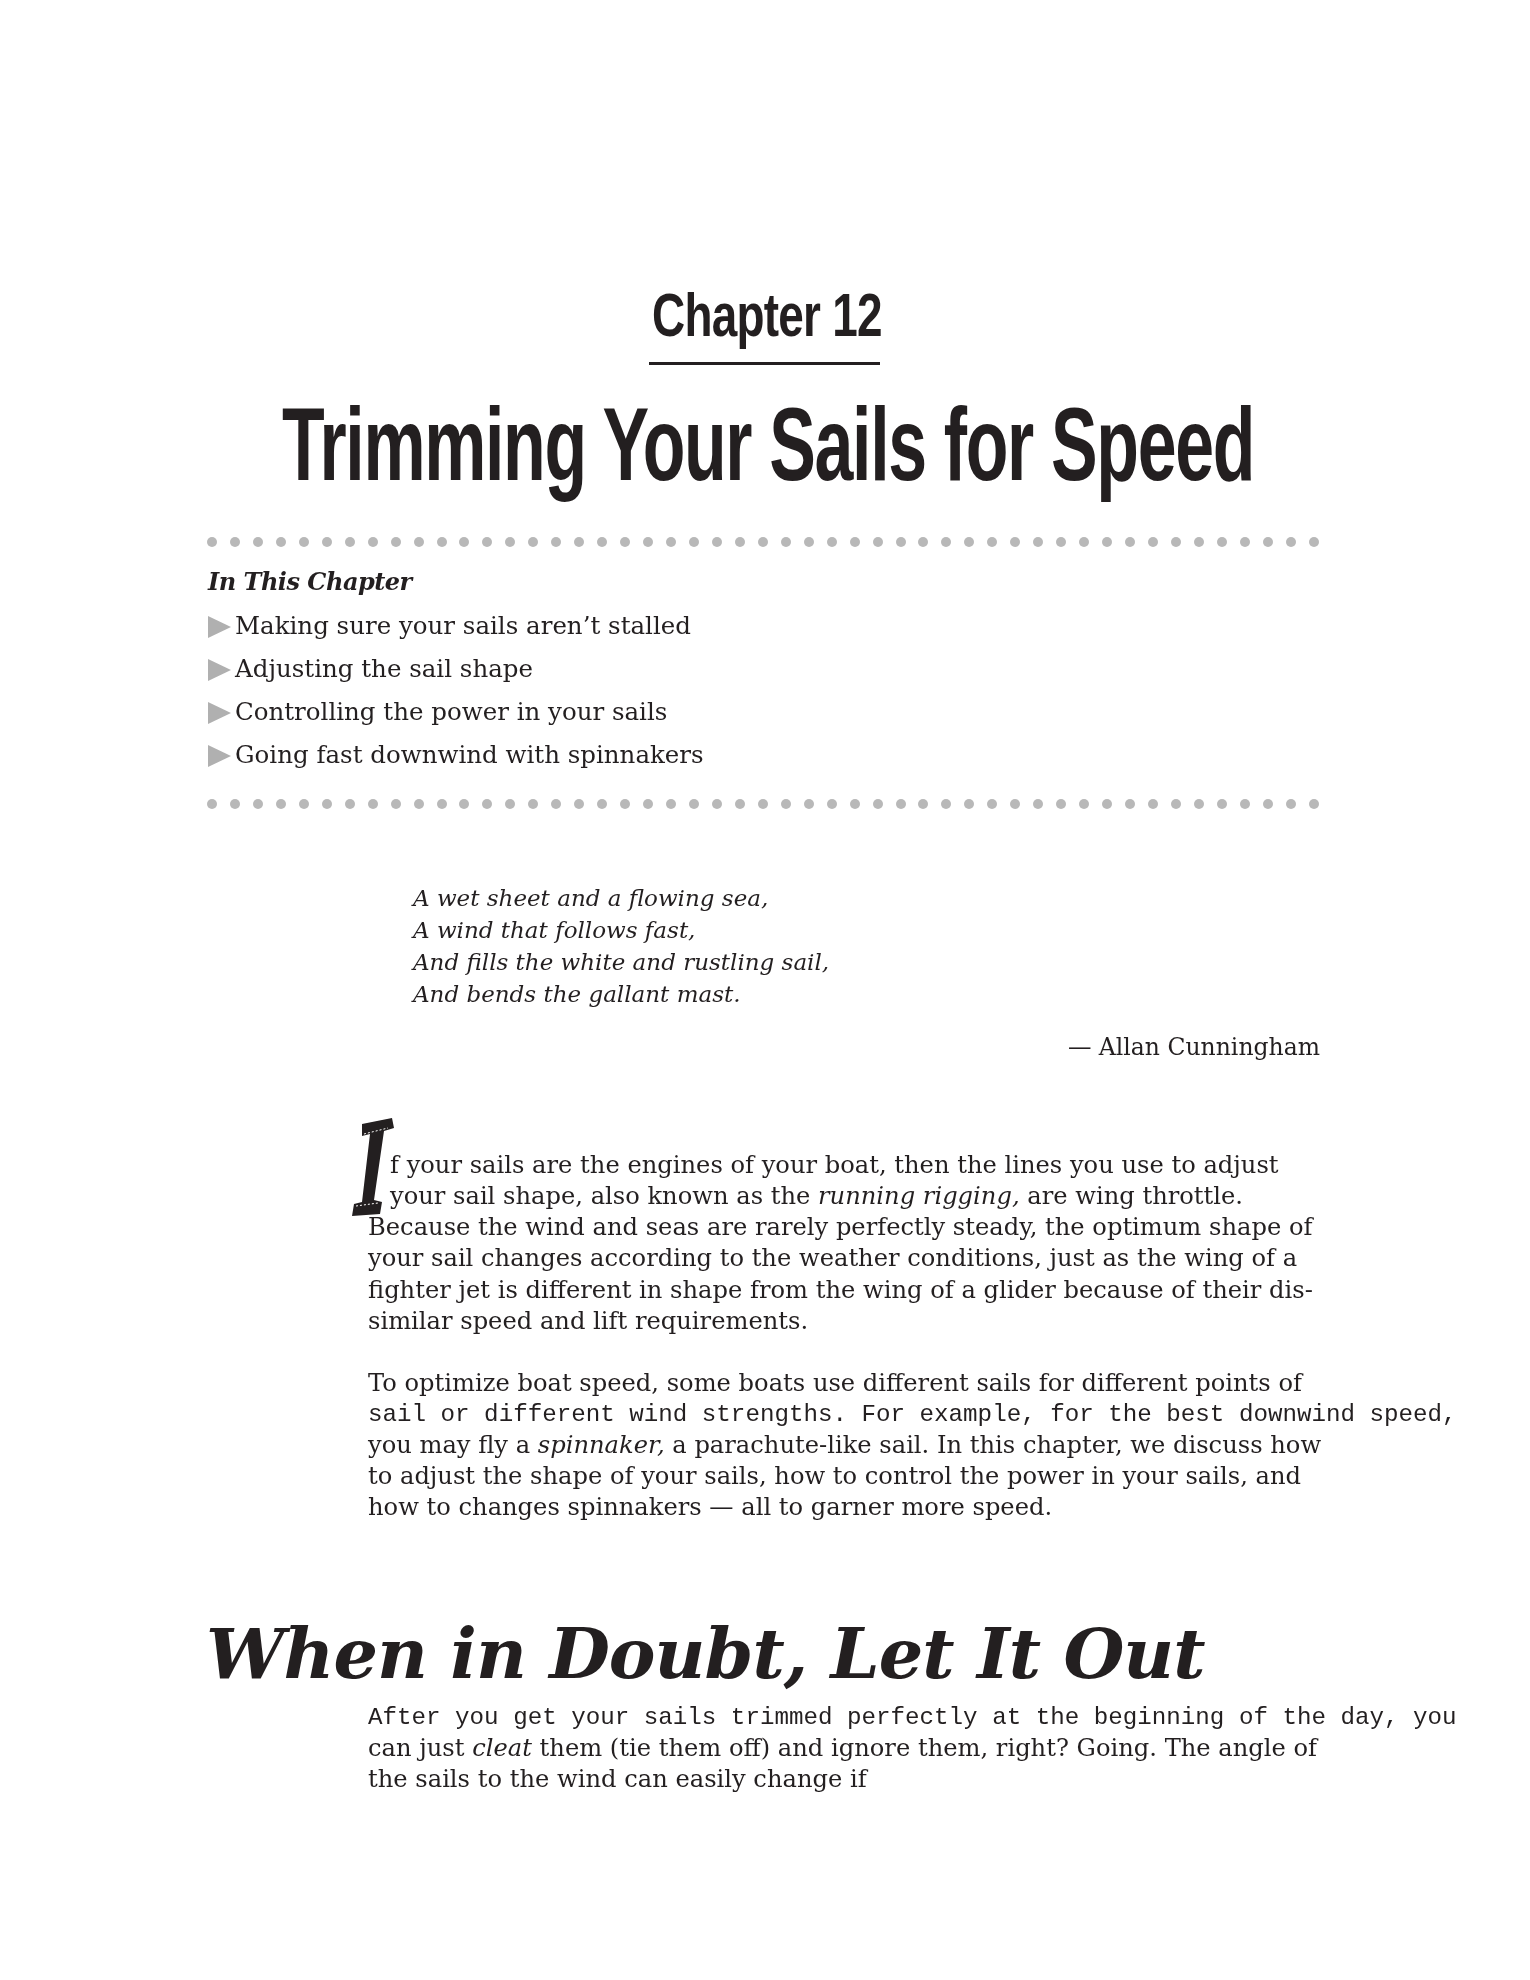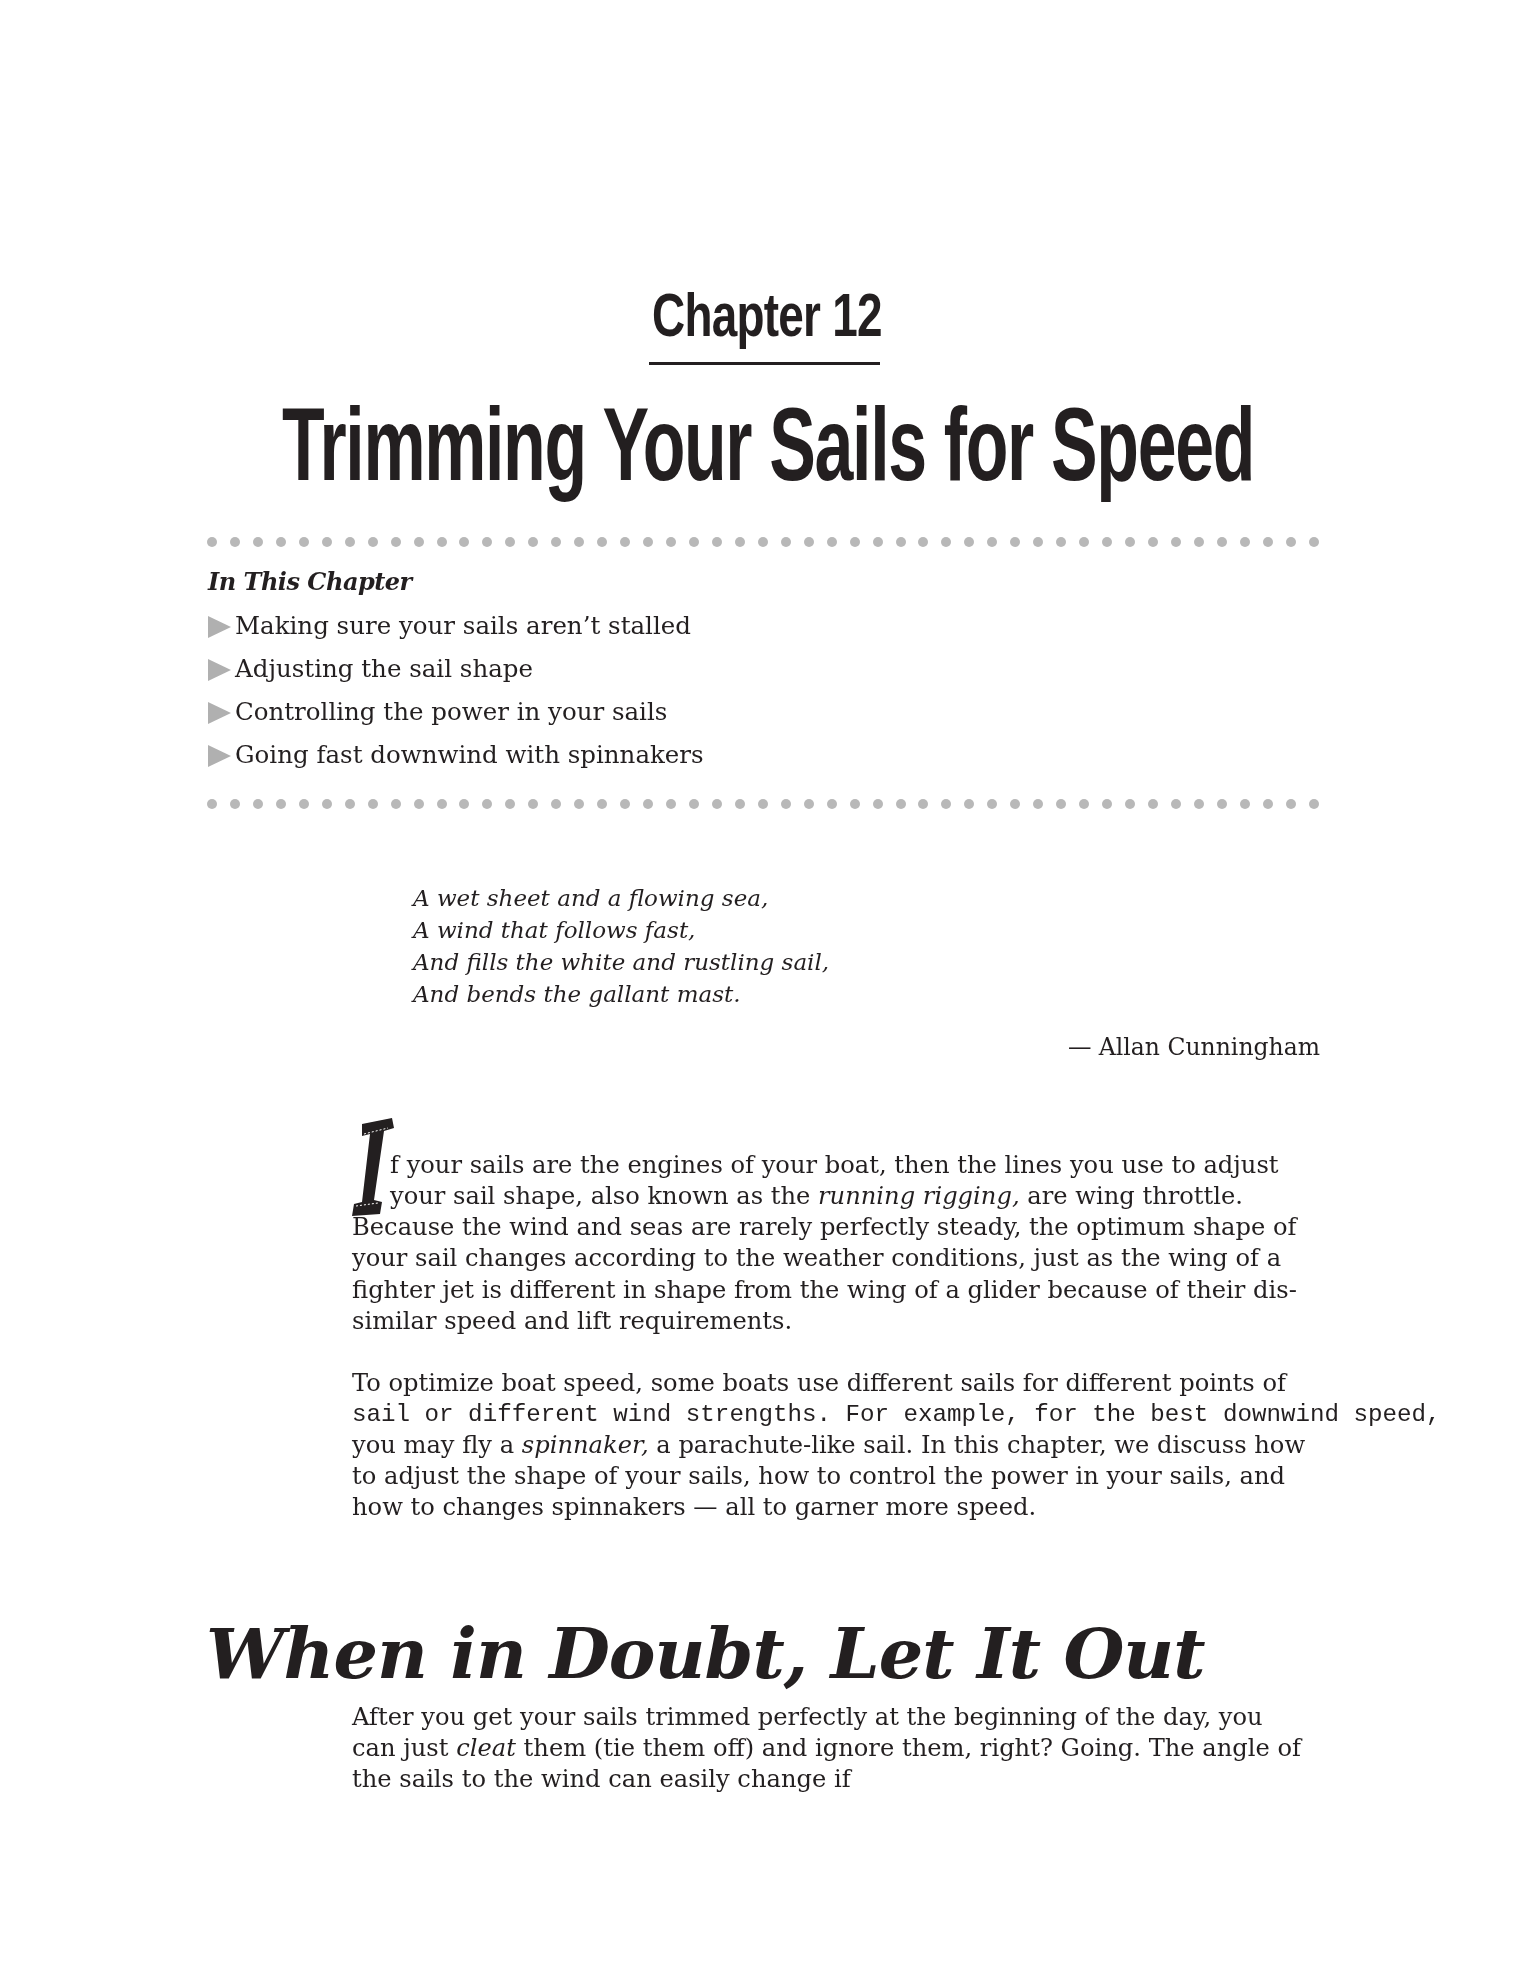--- a/index.html
+++ b/index.html
@@ -36,21 +36,21 @@
     position: absolute; left: 0; top: 10px; width: 0; height: 0;
     border-top: 11px solid transparent; border-bottom: 11px solid transparent; border-left: 23px solid #b0b0b0;
   }
   .itc-item .txt { position: absolute; left: 27px; top: 0; font-size: 24.5px; line-height: 40px; white-space: nowrap; }
 
   
   .poem-line { left: 413px; font-size: 23px; line-height: 32px; font-style: italic; }
   .poem-author { right: 210px; top: 1030px; font-size: 23.5px; line-height: 34px; }
 
   
-  .body-line { left: 352px; font-size: 24.2px; line-height: 31px; }
+  .body-line { left: 368px; font-size: 24.2px; line-height: 31px; }
   .body-line.indent { left: 390px; }
   .dropcap {
     position: absolute; left: 352px; top: 1118px; width: 42px; height: 98px;
   }
 
   
   .h1 { left: 206px; top: 1606px; font-size: 70px; line-height: 96px; letter-spacing: -1px; }
 </style>
 </head>
 <body>
@@ -204,15 +204,15 @@
 <div class="abs serif body-line" style="top:1306px;">similar speed and lift requirements.</div>
 
 <div class="abs serif body-line" style="top:1368px;">To optimize boat speed, some boats use different sails for different points of</div>
 <div class="abs serif body-line" style="top:1399px;font-family:Liberation Mono, monospace;">sail or different wind strengths. For example, for the best downwind speed,</div>
 <div class="abs serif body-line" style="top:1430px;"><span>you may fly a </span><em>spinnaker,</em><span> a parachute-like sail. In this chapter, we discuss how</span></div>
 <div class="abs serif body-line" style="top:1461px;">to adjust the shape of your sails, how to control the power in your sails, and</div>
 <div class="abs serif body-line" style="top:1492px;">how to changes spinnakers — all to garner more speed.</div>
 
 <div class="abs script h1">When in Doubt, Let It Out</div>
 
-<div class="abs serif body-line" style="top:1702px;">After you get your sails trimmed perfectly at the beginning of the day, you</div>
+<div class="abs serif body-line" style="top:1702px;font-family:Liberation Mono, monospace;">After you get your sails trimmed perfectly at the beginning of the day, you</div>
 <div class="abs serif body-line" style="top:1733px;"><span>can just </span><em>cleat</em><span> them (tie them off) and ignore them, right? Going. The angle of</span></div>
 <div class="abs serif body-line" style="top:1764px;">the sails to the wind can easily change if</div>
 
 </body></html>

